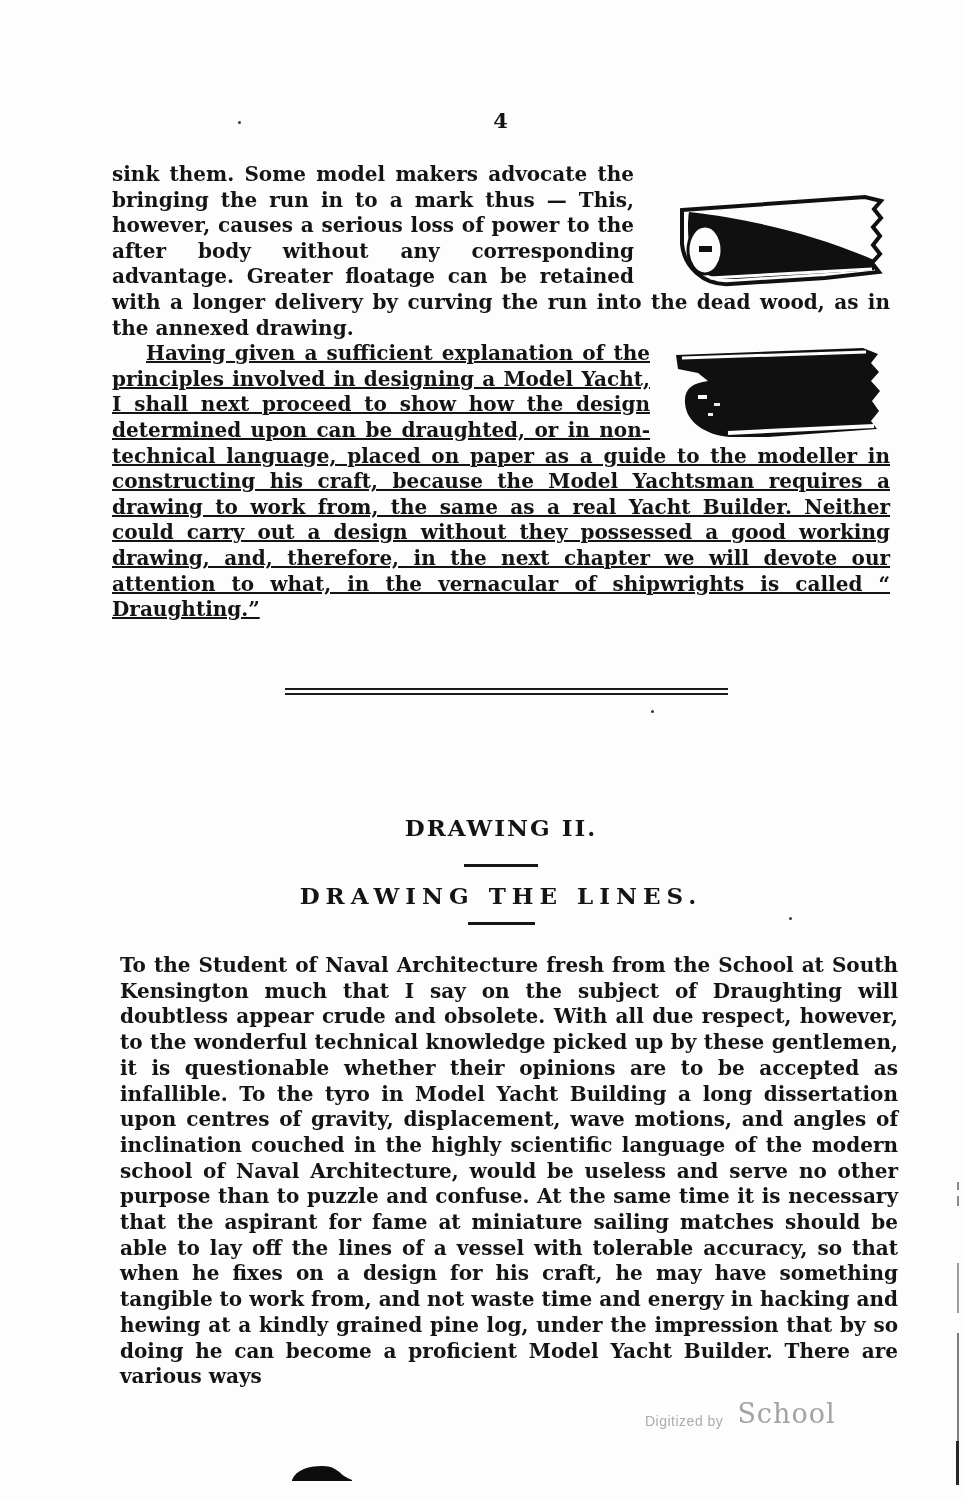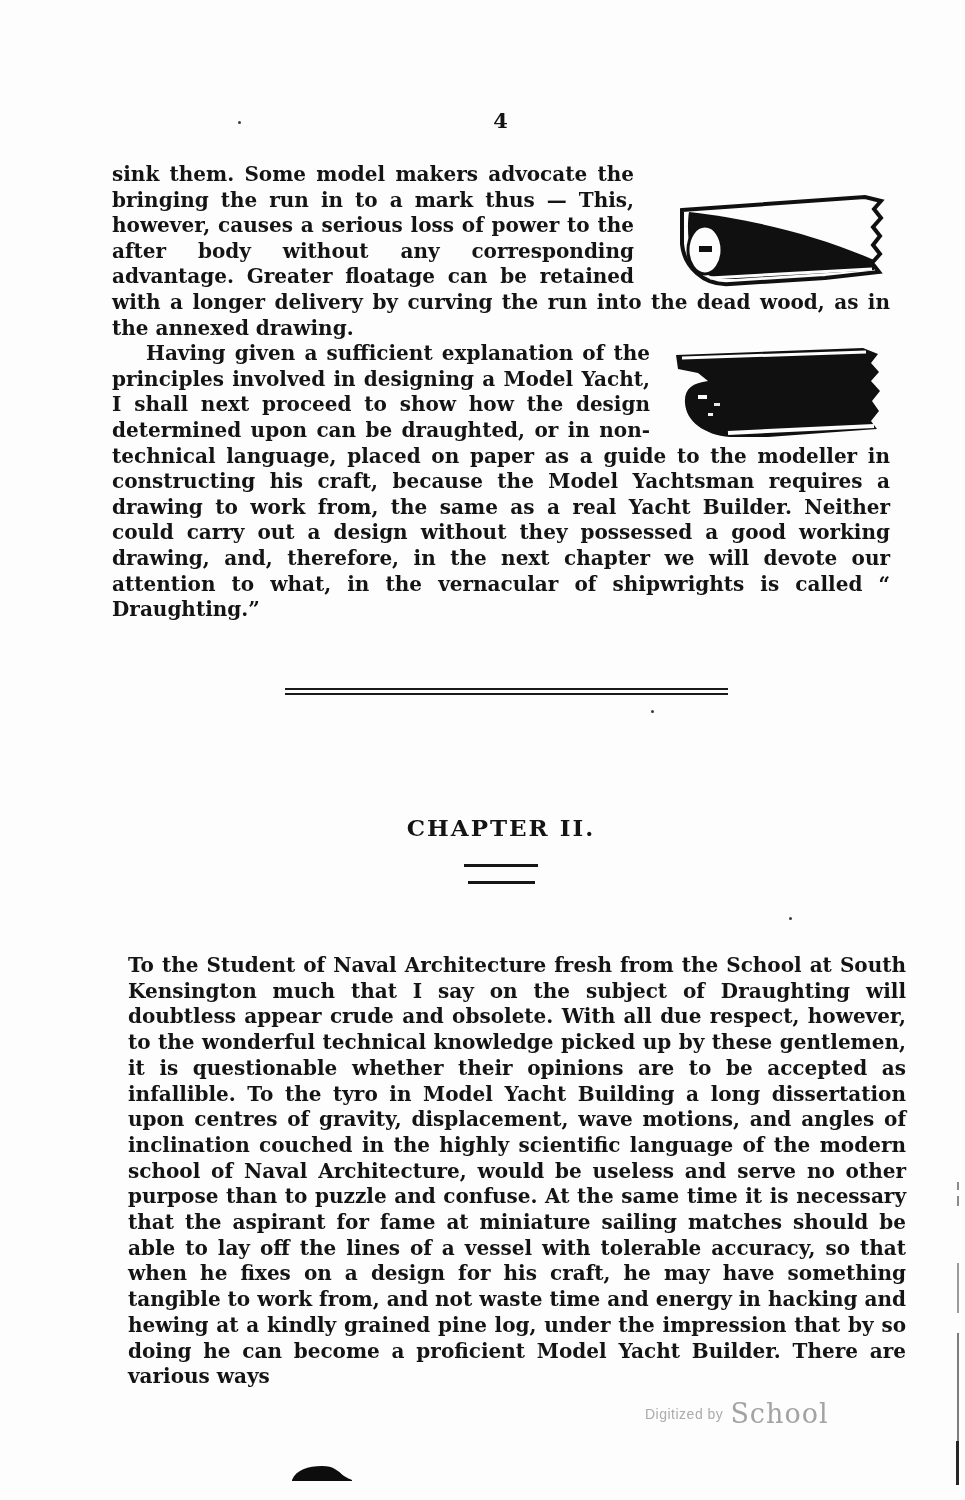--- a/index.html
+++ b/index.html
@@ -16,21 +16,21 @@
     position:absolute; top:108px; left:112px; width:778px;
     text-align:center;
     font-size:21px; font-weight:bold; letter-spacing:1px;
   }
   .intro {
     position:absolute; top:162px; left:112px; width:778px;
     font-size:20px; line-height:25.6px; font-weight:bold;
     text-align:justify;
   }
   .intro p { text-align:justify; }
-  .para2 { text-indent:34px; }
+  .para2 { text-indent:34px;text-decoration:underline; }
   .float-illo {
     float:right; display:flex; align-items:flex-end; justify-content:flex-end;
   }
   .float-illo-1 { width:248px; height:126px; padding-top:26px; margin-left:8px; }
   .float-illo-2 { width:232px; height:100px; margin-left:8px; }
   .divider {
     position:absolute; top:688px; left:285px; width:443px; height:7px;
     border-top:2px solid #1a1a1a; border-bottom:2px solid #1a1a1a;
   }
   .chapter-block {
@@ -42,27 +42,27 @@
     line-height:24px;
   }
   .chapter-rule-1 { width:74px; height:0; border-top:3px solid #161616; margin:24px auto 0; }
   .chapter-subtitle {
     margin-top:17px;
     font-size:23px; font-weight:bold; letter-spacing:6px;
     line-height:24px;
   }
   .chapter-rule-2 { width:67px; height:0; border-top:3px solid #161616; margin:14px auto 0; }
   .main-paragraph {
-    position:absolute; top:953px; left:128px; width:778px;
+    position:absolute; top:953px; left:120px; width:778px;
     font-size:20px; line-height:25.7px; font-weight:bold;
     text-align:justify;
   }
   .watermark {
     position:absolute; top:1398px; left:645px;
-    display:flex; align-items:center; gap:7px;
+    display:flex; align-items:flex-end; gap:14px;
     font-weight:normal;
   }
   .watermark-prefix {
     font-family:"Liberation Sans", sans-serif;
     font-size:14px; color:#ababab; letter-spacing:0.5px;
   }
   .watermark-logo {
     font-family:"DejaVu Serif", serif;
     font-size:27px; color:#a3a3a3; letter-spacing:1px;
   }
@@ -114,22 +114,23 @@
           <rect x="40" y="68" width="5" height="3" fill="#f2f2f2"></rect>
         </svg>
       </span>
       <span>Having given a sufficient explanation of the principles involved in designing a Model Yacht, I shall next proceed to show how the design determined upon can be draughted, or in non-technical language, placed on paper as a guide to the modeller in constructing his craft, because the Model Yachtsman requires a drawing to work from, the same as a real Yacht Builder. Neither could carry out a design without they possessed a good working drawing, and, therefore, in the next chapter we will devote our attention to what, in the vernacular of shipwrights is called “ Draughting.”</span>
     </p>
   </div>
 
   <div class="divider"></div>
 
   <div class="chapter-block">
-    <div class="chapter-title">CHAPTER II.</div>
+    <div class="chapter-title">DRAWING II.</div>
     <div class="chapter-rule-1"></div>
+    <div class="chapter-subtitle">DRAWING THE LINES.</div>
     <div class="chapter-rule-2"></div>
   </div>
 
   <p class="main-paragraph">To the Student of Naval Architecture fresh from the School at South Kensington much that I say on the subject of Draughting will doubtless appear crude and obsolete. With all due respect, however, to the wonderful technical knowledge picked up by these gentlemen, it is questionable whether their opinions are to be accepted as infallible. To the tyro in Model Yacht Building a long dissertation upon centres of gravity, displacement, wave motions, and angles of inclination couched in the highly scientific language of the modern school of Naval Architecture, would be useless and serve no other purpose than to puzzle and confuse. At the same time it is necessary that the aspirant for fame at miniature sailing matches should be able to lay off the lines of a vessel with tolerable accuracy, so that when he fixes on a design for his craft, he may have something tangible to work from, and not waste time and energy in hacking and hewing at a kindly grained pine log, under the impression that by so doing he can become a proficient Model Yacht Builder. There are various ways</p>
 
   <div class="watermark">
     <span class="watermark-prefix">Digitized by</span>
     <span class="watermark-logo">School</span>
   </div>
 

